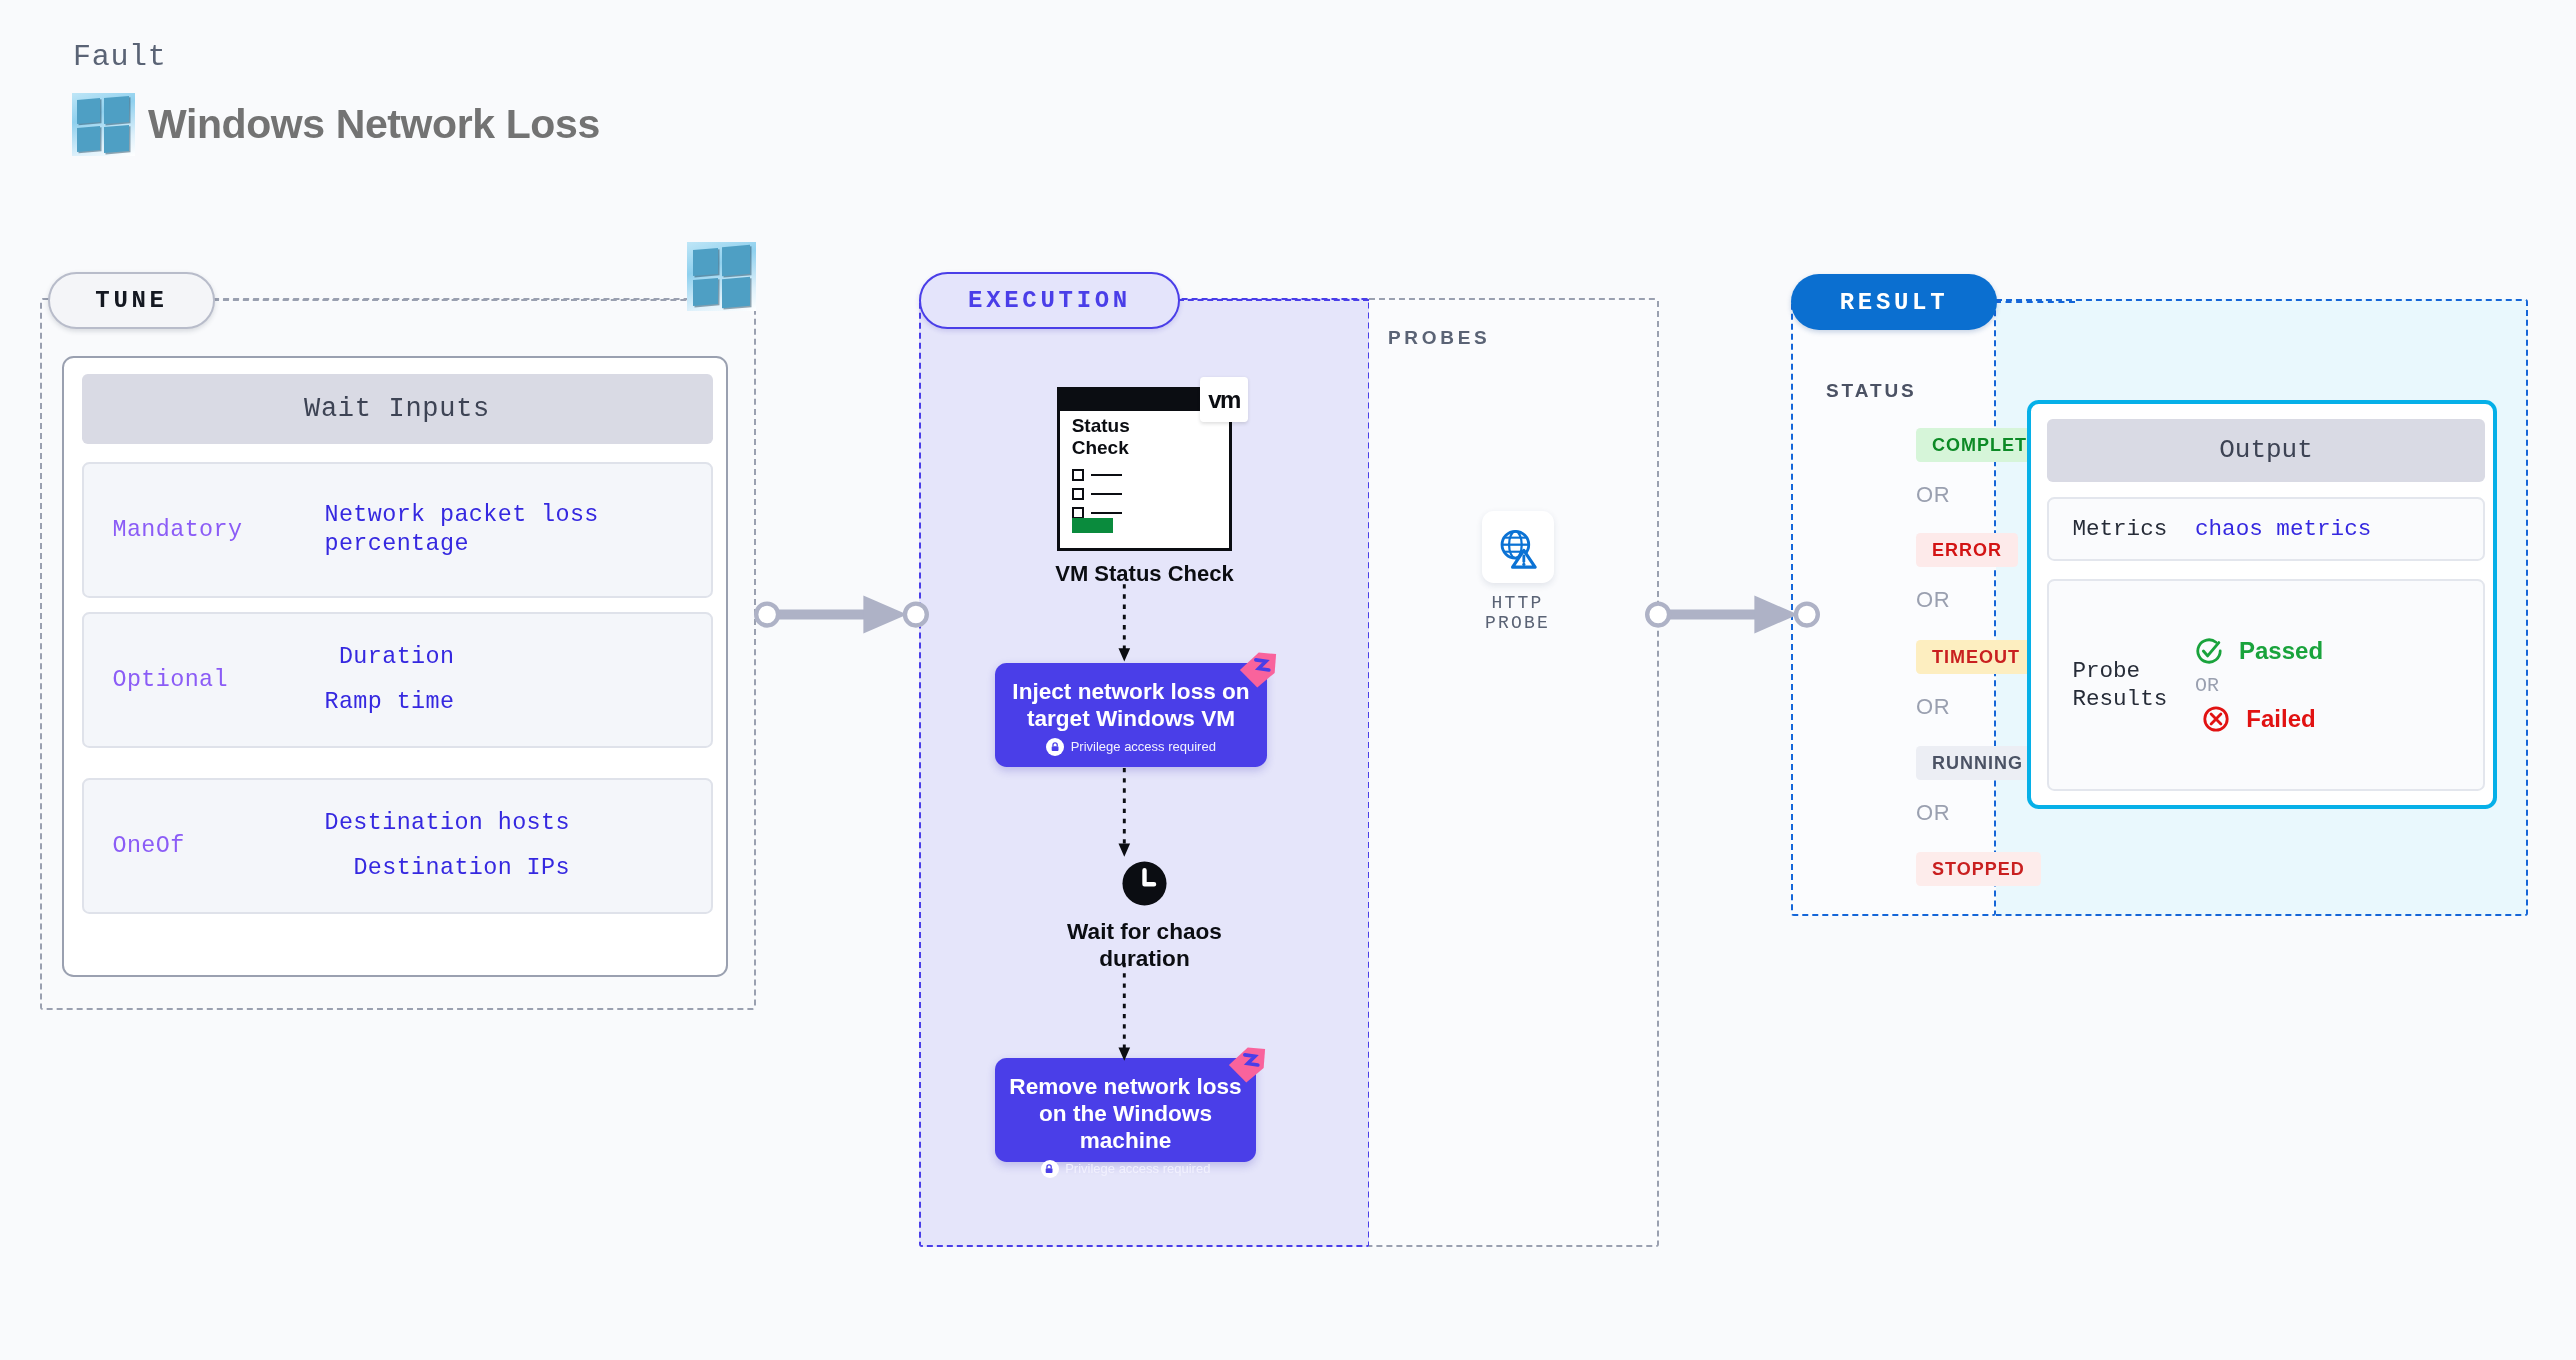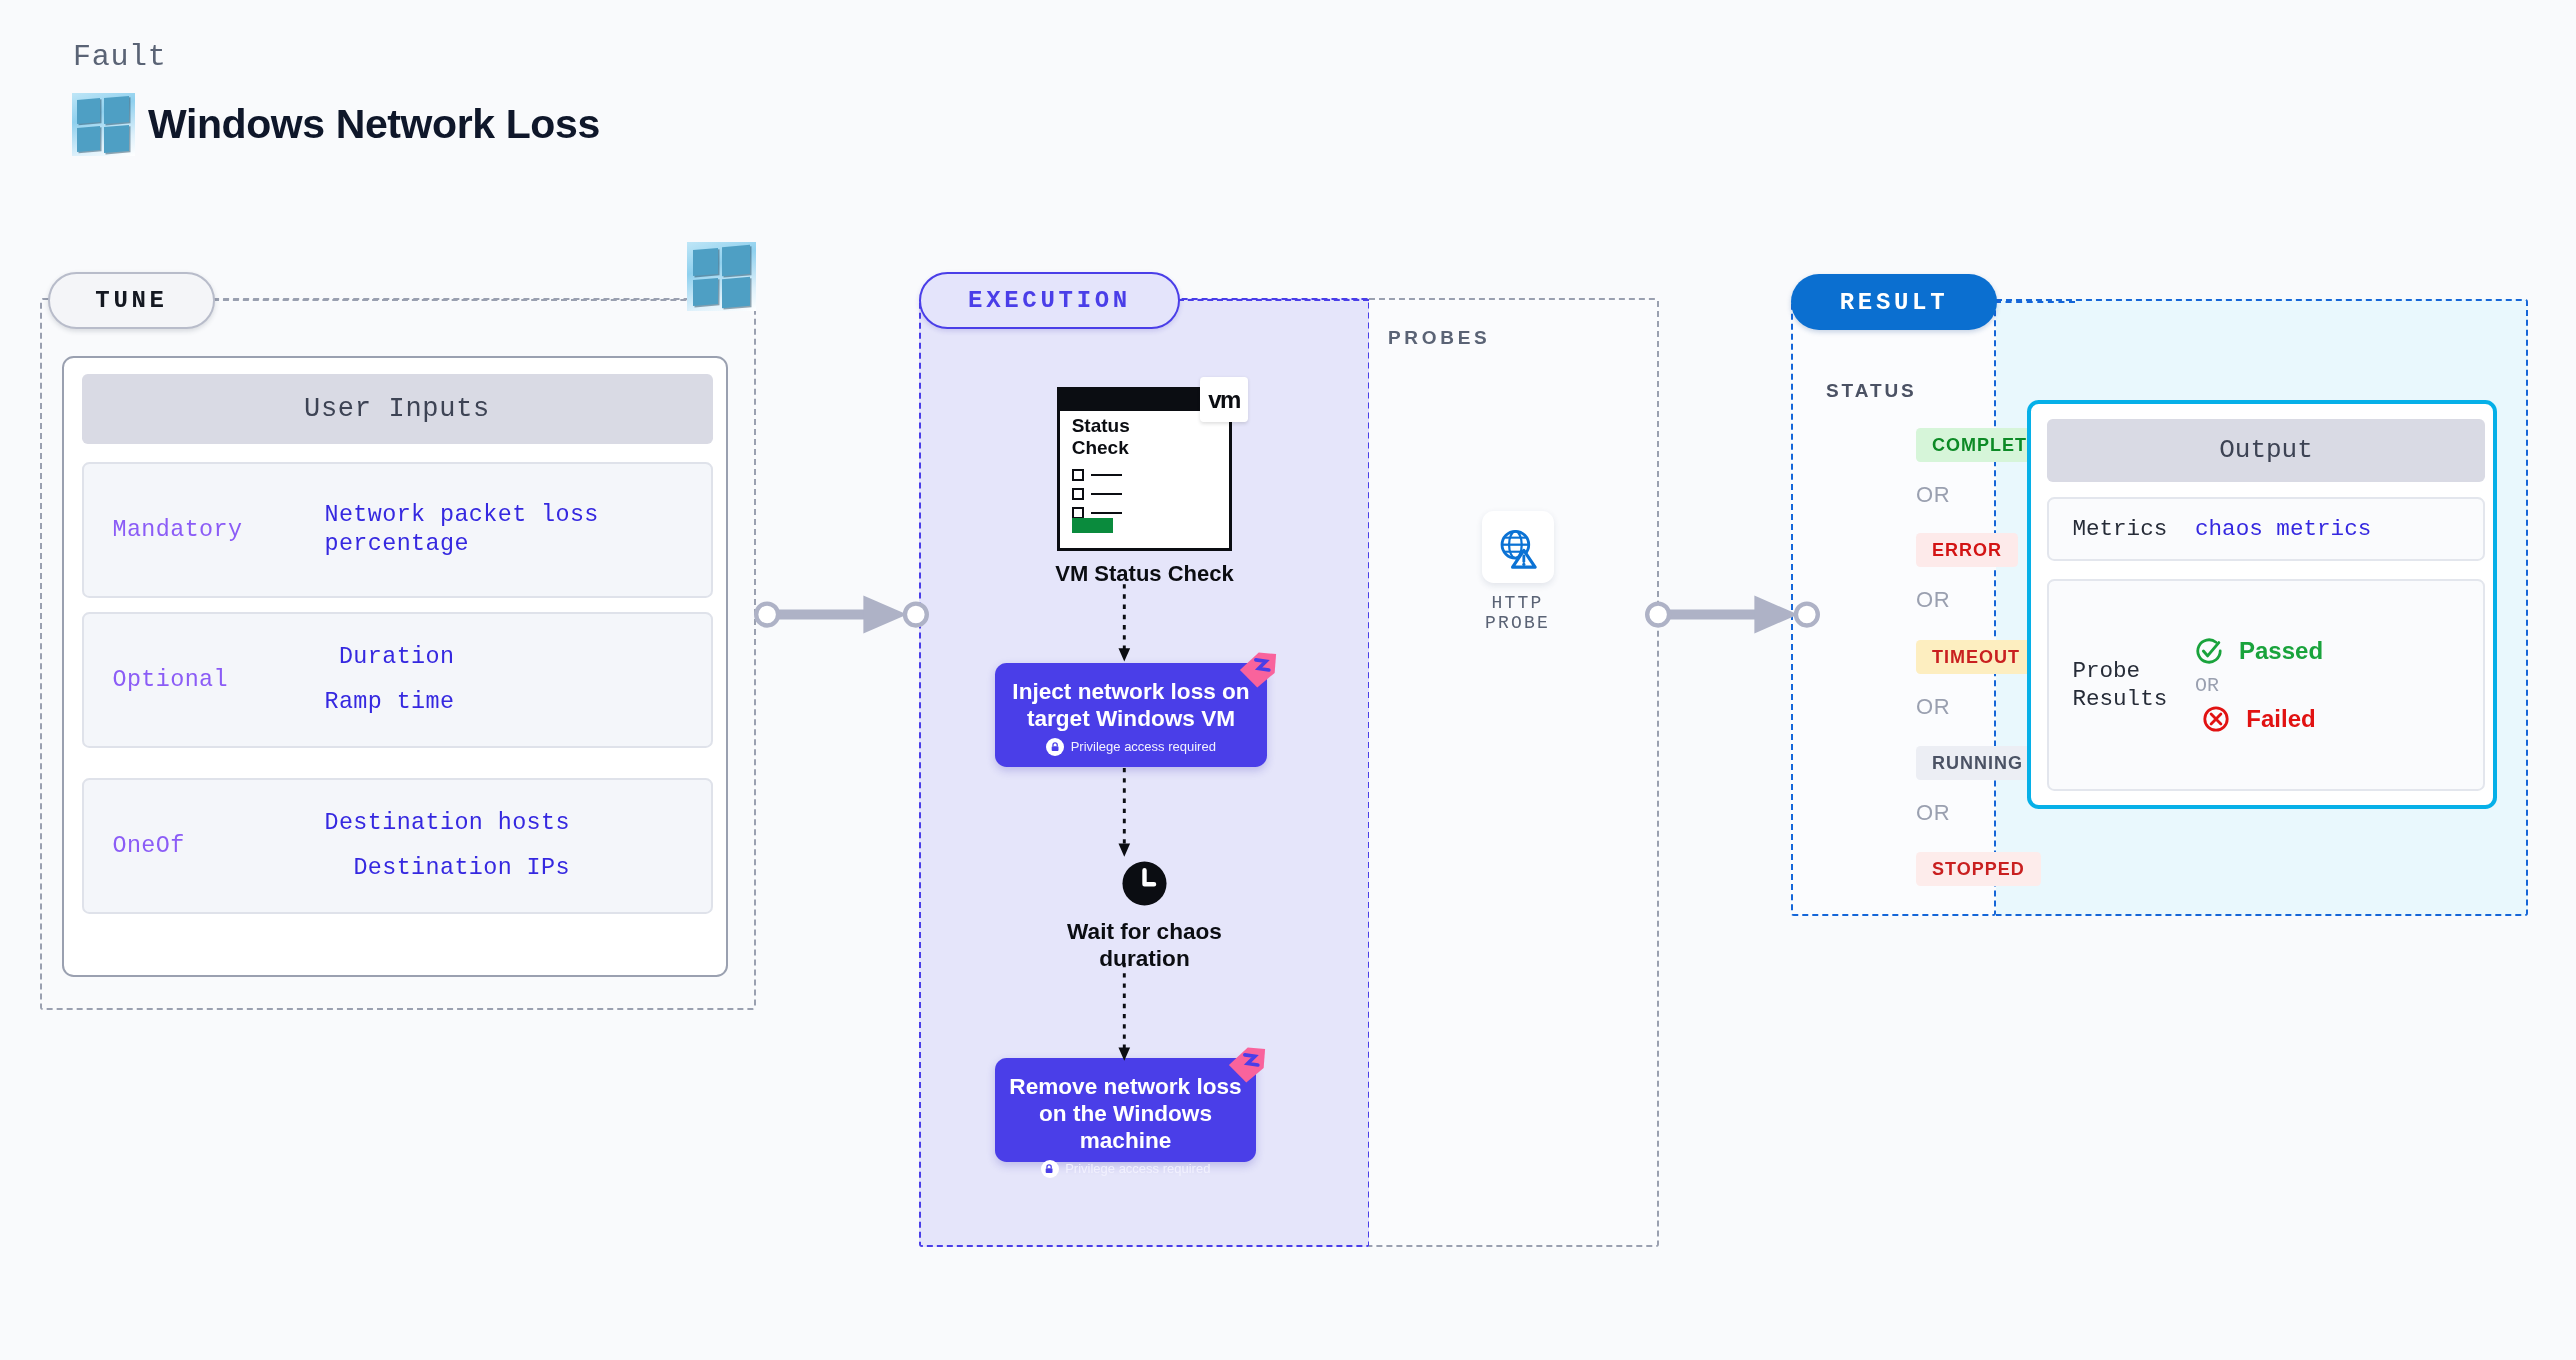--- a/index.html
+++ b/index.html
@@ -28,21 +28,21 @@
   .winlogo .pane {
     position: absolute; background: #4e9fc4;
     box-shadow: 1.5px 1.5px 0 rgba(20,60,85,.45);
   }
   #header-winlogo { width: 63px; height: 63px; }
   #header-winlogo .p1 { left: 8%;  top: 10%; width: 36%; height: 38%; transform: skewY(-5deg); }
   #header-winlogo .p2 { left: 50%; top: 6%;  width: 40%; height: 42%; transform: skewY(-5deg); }
   #header-winlogo .p3 { left: 8%;  top: 54%; width: 36%; height: 38%; transform: skewY(-5deg); }
   #header-winlogo .p4 { left: 50%; top: 52%; width: 40%; height: 42%; transform: skewY(-5deg); }
   #fault-title {
-    font-size: 41px; font-weight: bold; color: #0f172a; letter-spacing: -0.4px;
+    font-size: 41px; font-weight: bold; color: #737373; letter-spacing: -0.4px;
   }
 
   
   .pill {
     position: absolute; z-index: 6;
     display: flex; align-items: center; justify-content: center;
     font-family: "Liberation Mono", monospace;
     font-size: 24px; letter-spacing: 3.7px; font-weight: bold;
     border-radius: 730px;
   }
@@ -285,21 +285,21 @@
   <div class="pill" id="result-pill">RESULT</div>
 
   <div id="tune-winlogo" class="winlogo">
     <span class="pane p1"></span>
       <span class="pane p2"></span>
     <span class="pane p3"></span>
       <span class="pane p4"></span>
   </div>
 
   <div id="tune-card">
-    <div class="tune-head">User Inputs</div>
+    <div class="tune-head">Wait Inputs</div>
 
     <div class="tune-row" id="row-mandatory">
       <div class="row-key">Mandatory</div>
       <div class="row-vals">
         <span>Network packet loss percentage</span>
       </div>
     </div>
 
     <div class="tune-row" id="row-optional">
       <div class="row-key">Optional</div>

